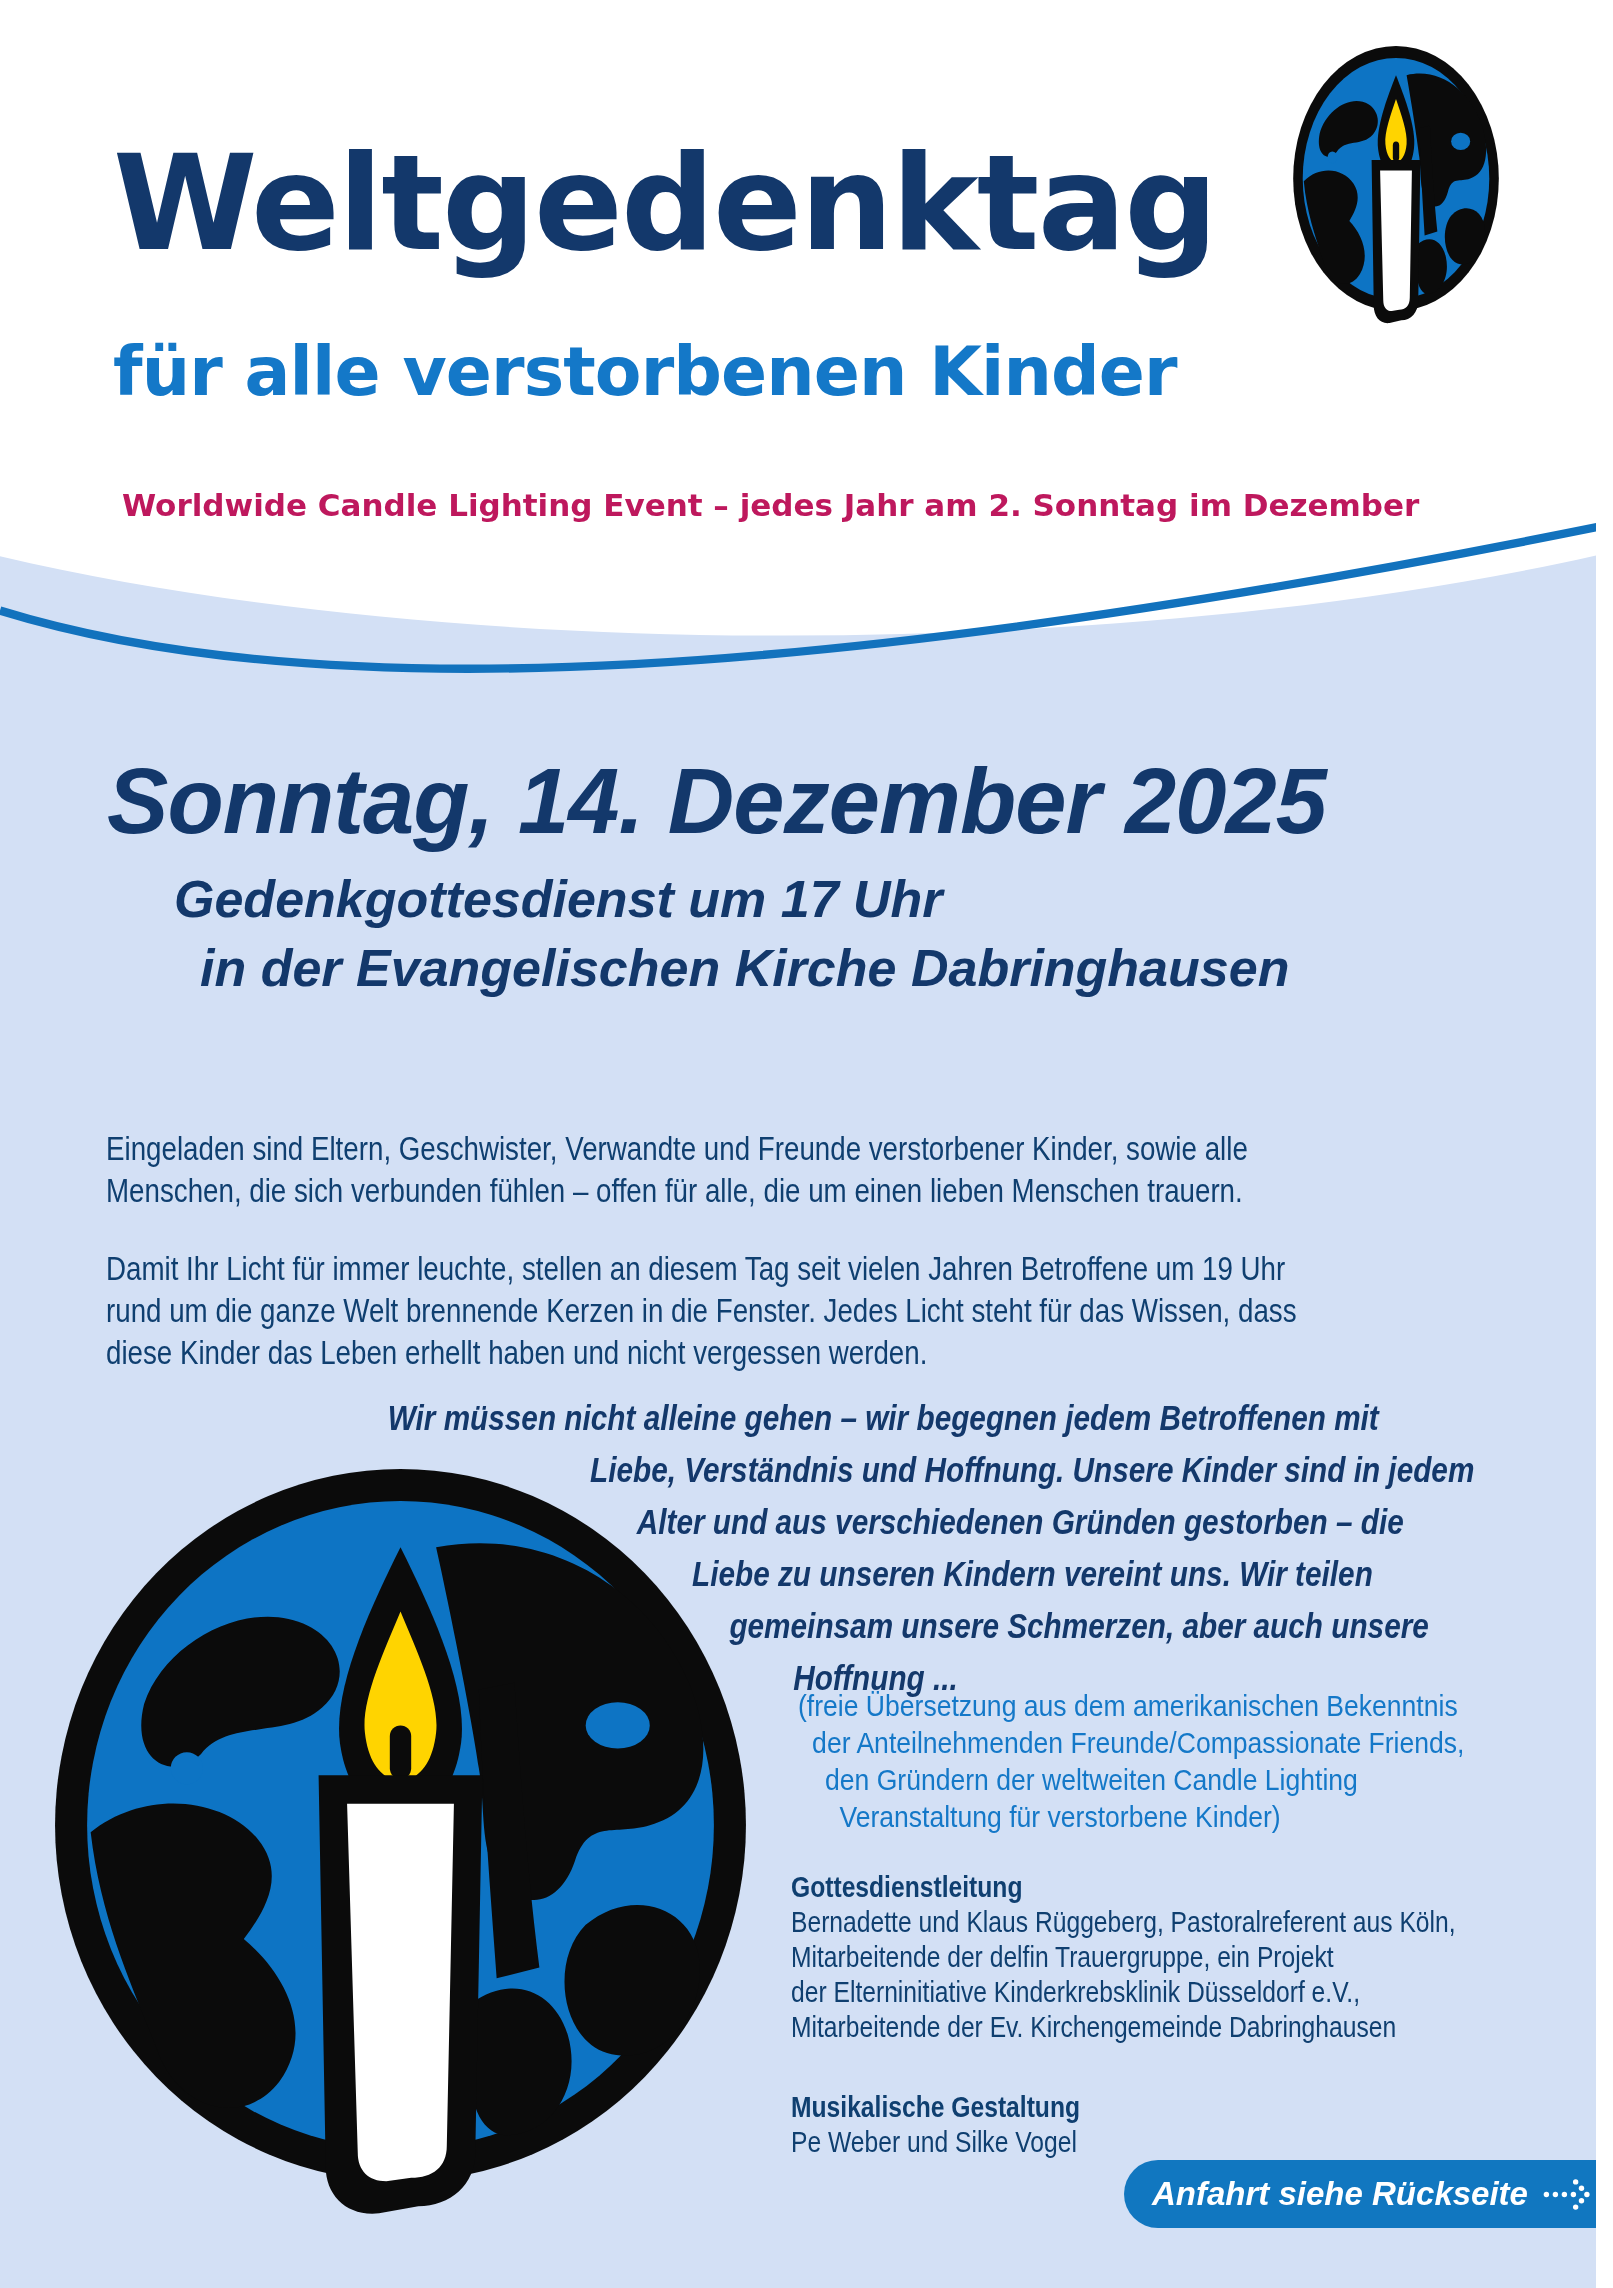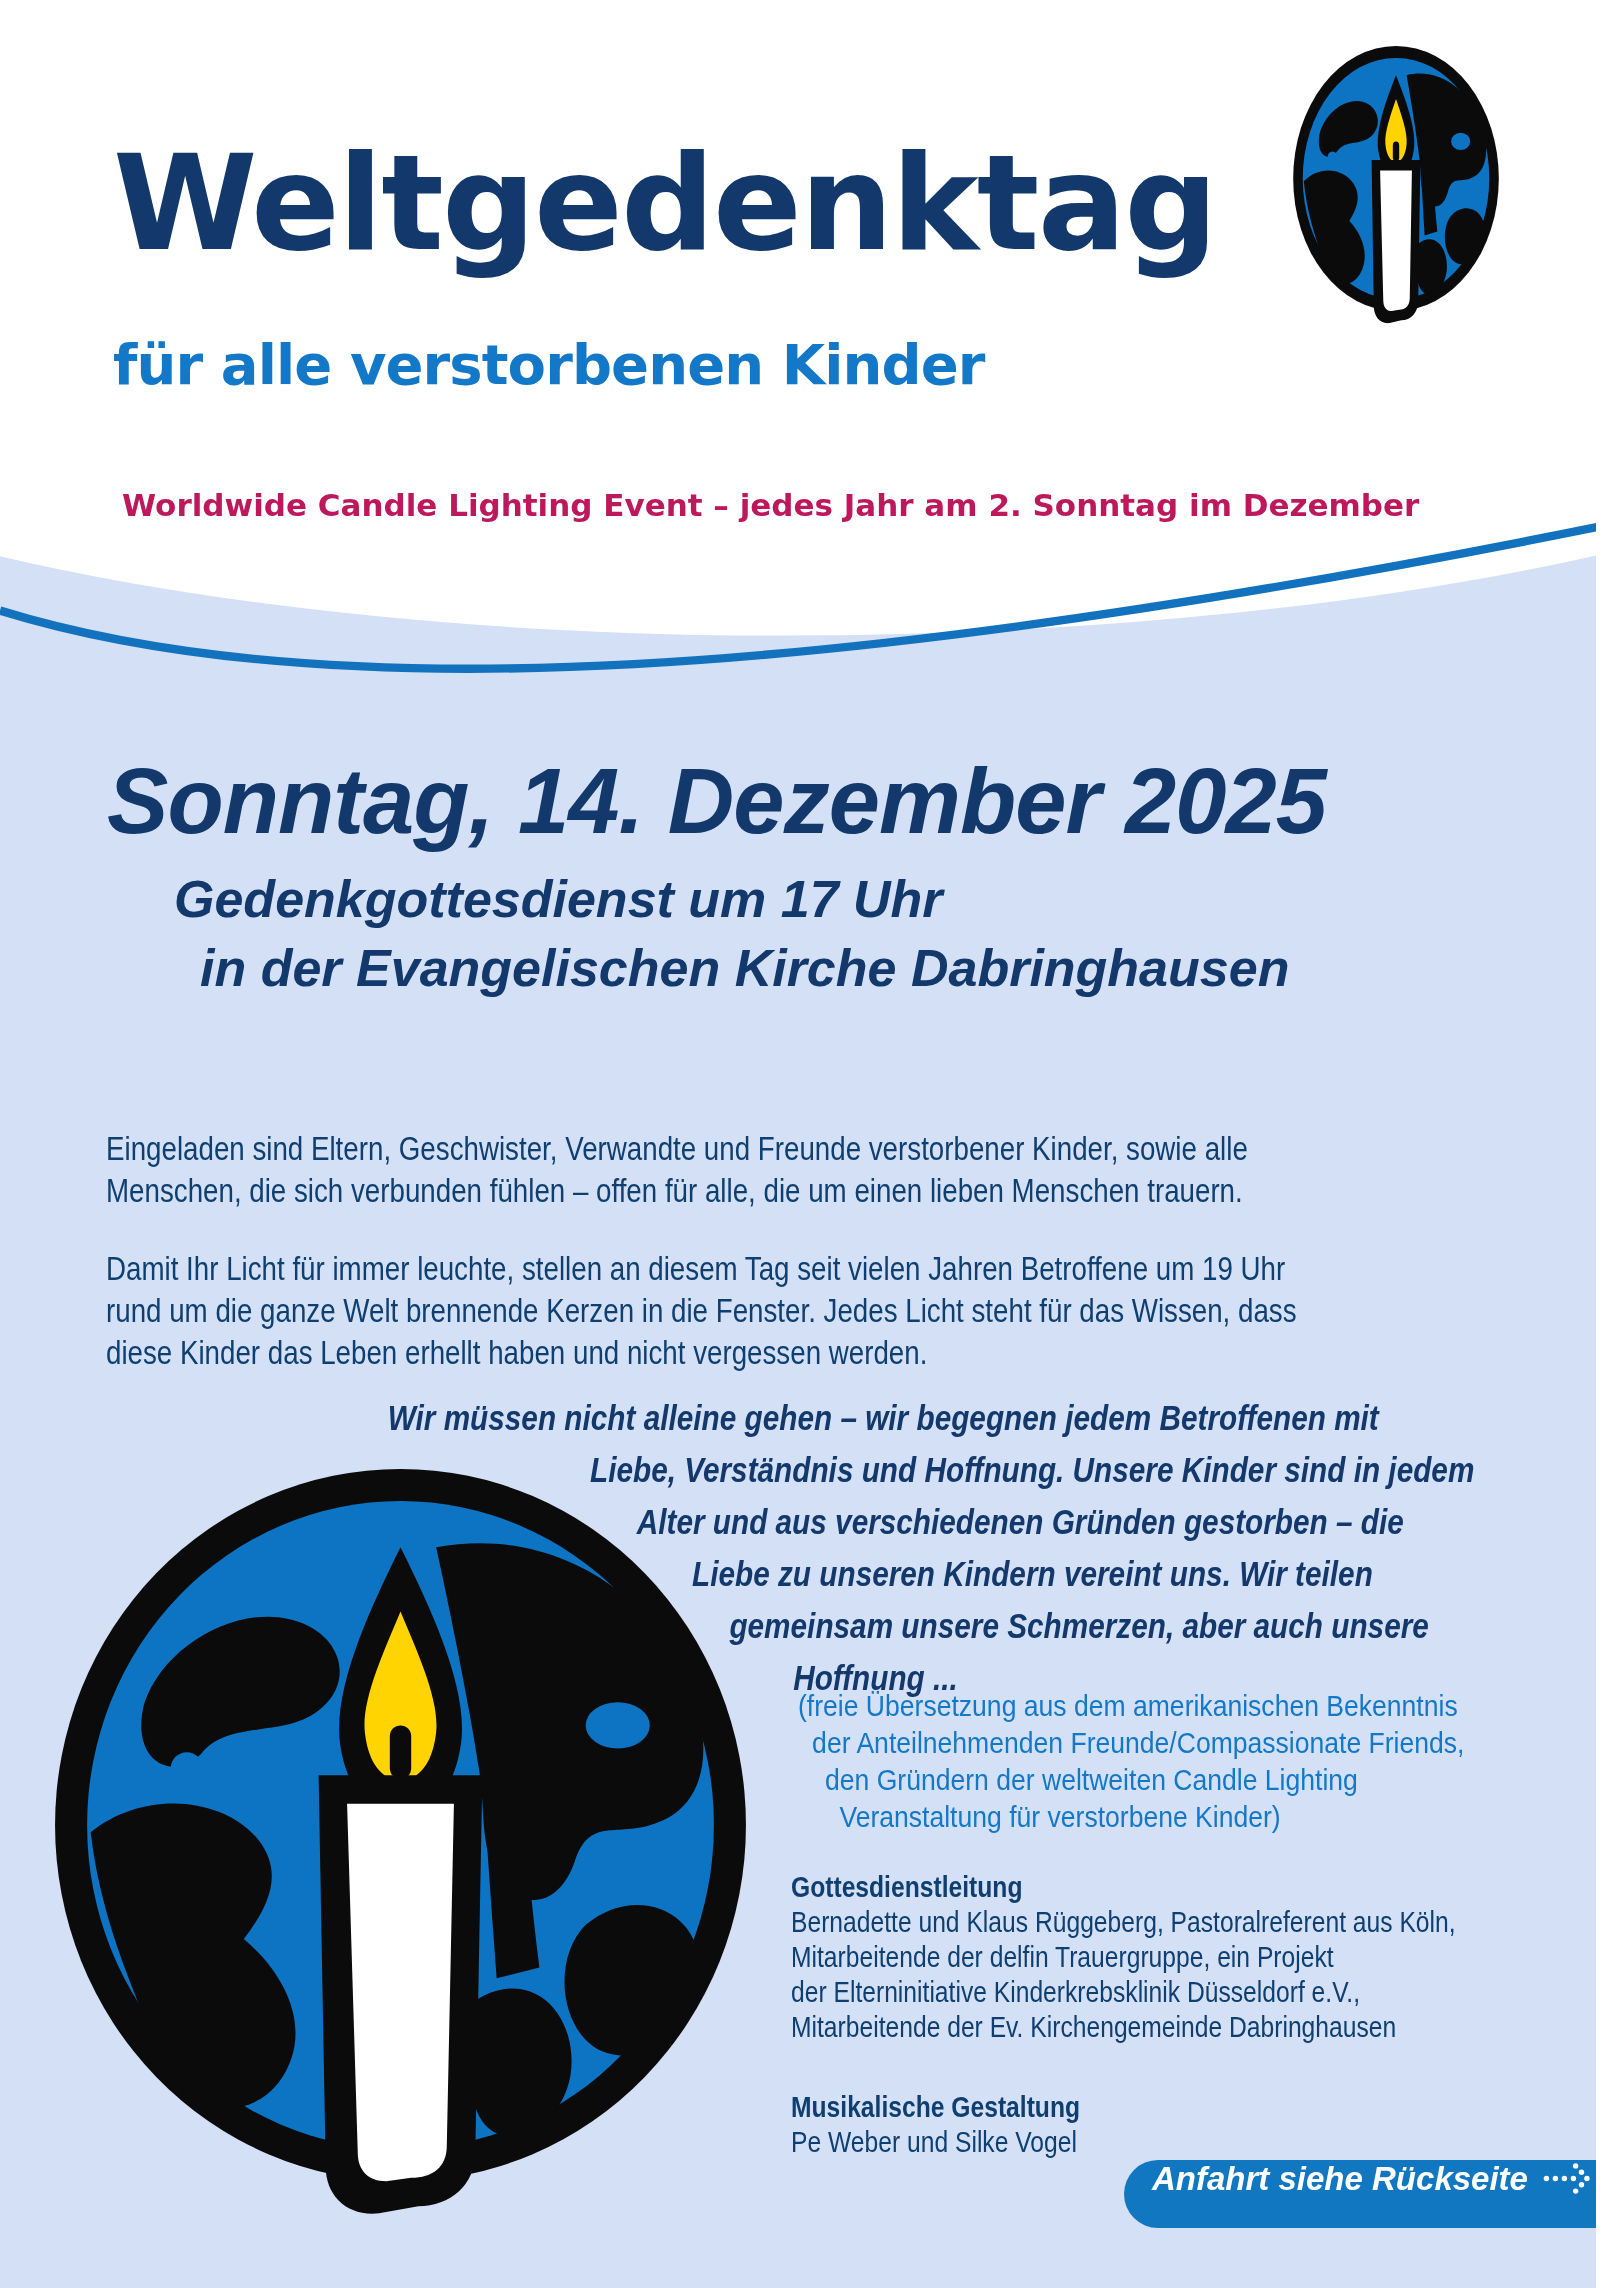--- a/index.html
+++ b/index.html
@@ -6,21 +6,21 @@
   .page{position:relative;width:1596px;height:2289px;overflow:hidden;background:#ffffff;
         font-family:"Liberation Sans","DejaVu Sans",sans-serif;}
   .abs{position:absolute;}
   
   .bg-lower{left:0;top:498px;width:1613px;height:1790px;background:#d3e0f5;}
   .wave{left:0;top:498px;width:1613px;height:203px;}
   
   .title{left:113px;top:135px;font-family:"DejaVu Sans",sans-serif;font-weight:bold;
          font-size:131px;line-height:1.05;color:#13386b;letter-spacing:-1.8px;white-space:nowrap;}
   .subtitle{left:113px;top:336px;font-family:"DejaVu Sans",sans-serif;font-weight:bold;
-         font-size:56px;line-height:1.05;color:#1478c8;letter-spacing:-0.9px;white-space:nowrap;}
+         font-size:68px;line-height:1.05;color:#1478c8;letter-spacing:-0.9px;white-space:nowrap;}
   .tagline{left:122px;top:487px;font-family:"DejaVu Sans",sans-serif;font-weight:bold;
          font-size:31px;color:#be185d;white-space:nowrap;}
   
   .date-heading{left:107px;top:755px;font-weight:bold;font-style:italic;font-size:92px;
          line-height:1;color:#13386b;white-space:nowrap;letter-spacing:-0.9px;}
   .service1{left:174px;top:871px;font-weight:bold;font-style:italic;font-size:52px;
          line-height:1.1;color:#13386b;white-space:nowrap;}
   .service2{left:200px;top:940px;font-weight:bold;font-style:italic;font-size:52px;
          line-height:1.1;color:#13386b;white-space:nowrap;}
   
@@ -44,21 +44,21 @@
   .credit div:nth-child(3){margin-left:30px;}
   .credit div:nth-child(4){margin-left:46px;}
   
   .block{color:#0f3f70;font-size:29px;line-height:35px;transform:scaleX(.85);
          transform-origin:0 0;white-space:nowrap;}
   .leaders{left:791px;top:1870px;}
   .music{left:791px;top:2090px;}
   .block .hd{font-weight:bold;}
   
   .pill{left:1124px;top:2160px;width:489px;height:68px;background:#1177c0;
-        border-radius:35px 0 0 35px;display:flex;gap:13px;
+        border-radius:35px 0 0 35px;display:flex;align-items:center;gap:13px;
         padding-left:28px;box-sizing:border-box;}
   .pill-label{color:#ffffff;font-weight:bold;font-style:italic;font-size:33px;white-space:nowrap;}
   .logo-small{left:1290px;top:46px;width:212px;height:281px;}
   .logo-large{left:44px;top:1469px;width:713px;height:755px;}
   .hidden-defs{position:absolute;width:0;height:0;overflow:hidden;}
 </style>
 </head>
 <body>
 
 <svg class="hidden-defs" aria-hidden="true">

